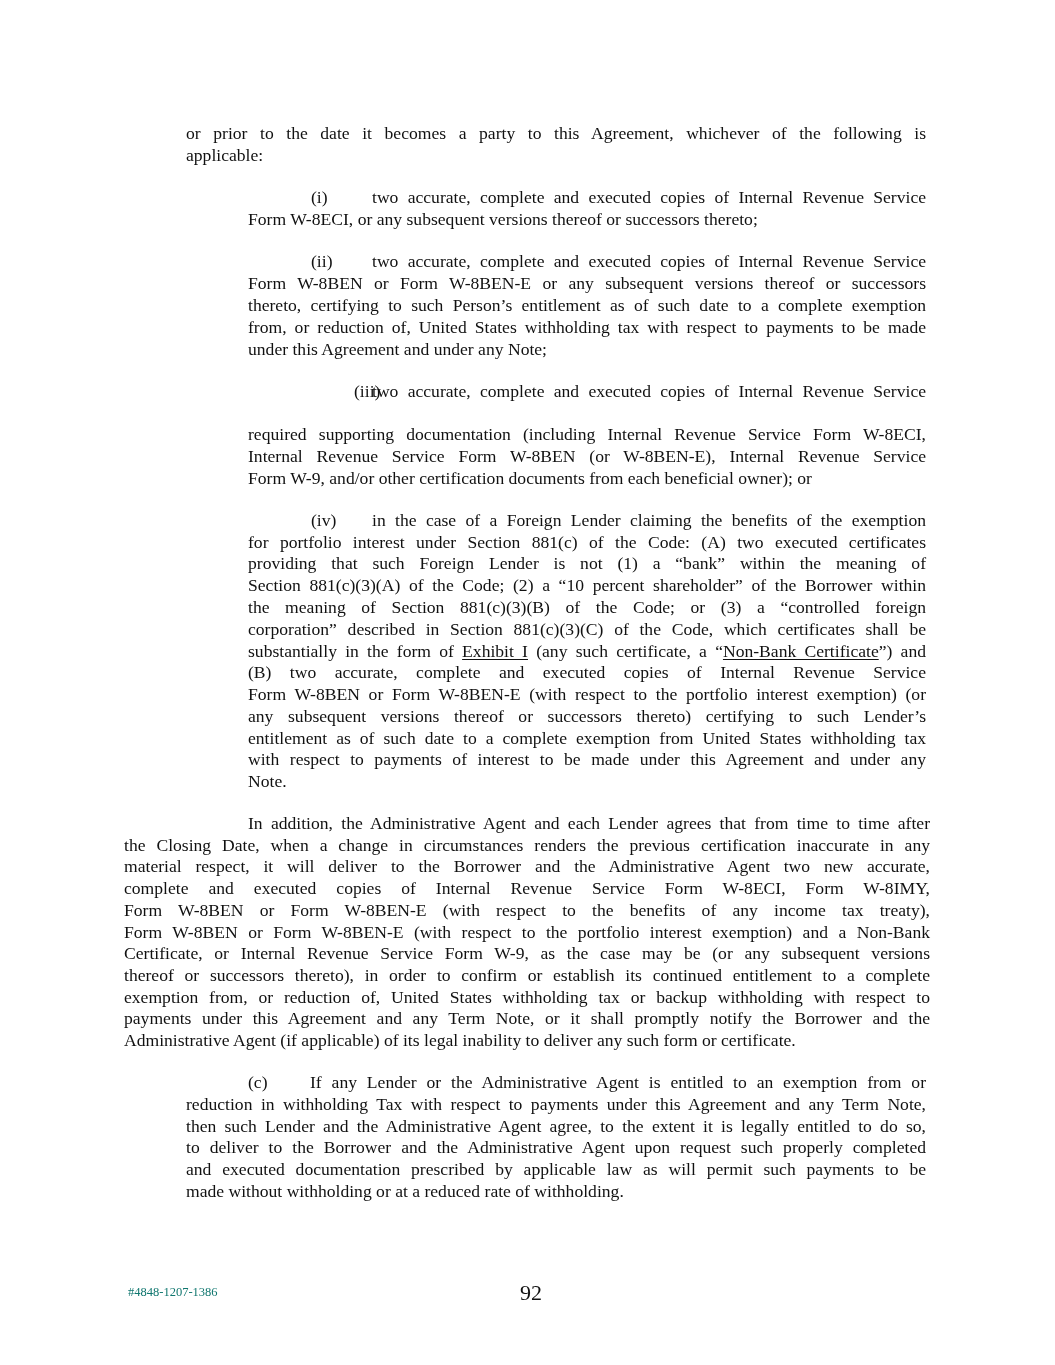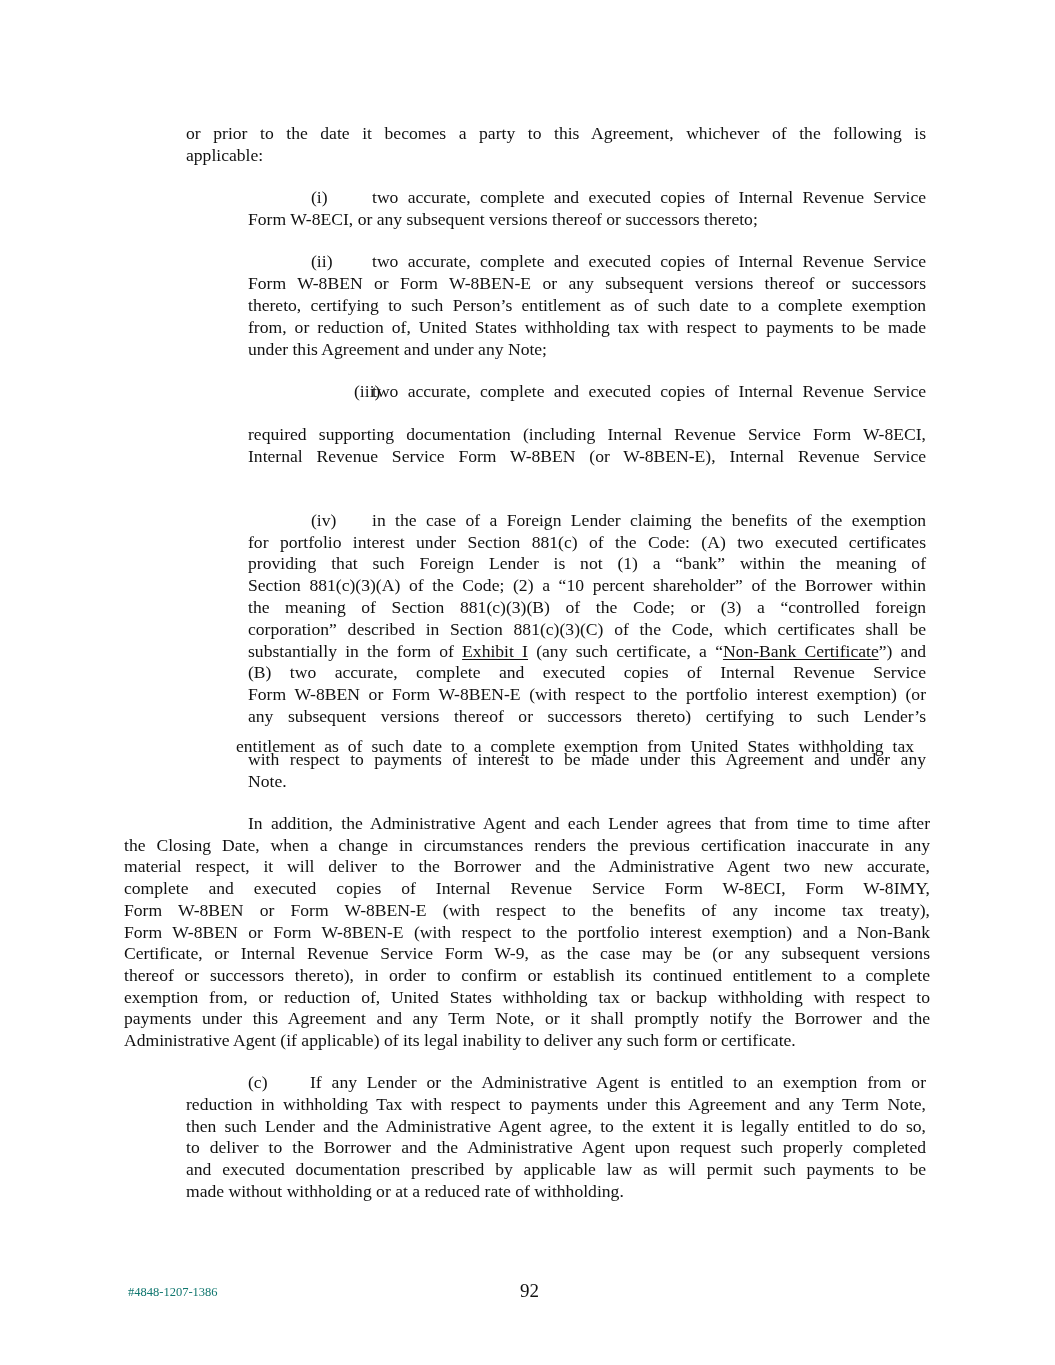--- a/index.html
+++ b/index.html
@@ -18,21 +18,21 @@
     overflow: visible;
   }
   .ln.last { text-align-last: left; }
   .u { text-decoration: underline; text-underline-offset: 2px; }
   .footer-id {
     position: absolute; left: 128px; top: 1285px;
     font-family: "Liberation Serif", serif; font-size: 12.5px; color: #0f766e;
   }
   .page-num {
     position: absolute; left: 520px; top: 1280px;
-    font-family: "Liberation Serif", serif; font-size: 19px; color: #111;
+    font-family: "Liberation Serif", serif; font-size: 22px; color: #111;
   }
 </style>
 </head>
 <body>
 
 <div class="page" id="page">
     <div class="ln last" style="left: 186px; width: 740px; top: 144px;">applicable:</div>
     <div class="ln" style="left: 186px; width: 740px; top: 122px;">or prior to the date it becomes a party to this Agreement, whichever of the following is</div>
     <div class="ln last" style="left: 311px; top: 186px; width: 61px;">(i)</div>
     <div class="ln" style="left: 372px; width: 554px; top: 186px;">two accurate, complete and executed copies of Internal Revenue Service</div>
@@ -40,32 +40,33 @@
     <div class="ln last" style="left: 311px; top: 250px; width: 61px;">(ii)</div>
     <div class="ln" style="left: 372px; width: 554px; top: 250px;">two accurate, complete and executed copies of Internal Revenue Service</div>
     <div class="ln" style="left: 248px; width: 678px; top: 272px;">Form W-8BEN or Form W-8BEN-E or any subsequent versions thereof or successors</div>
     <div class="ln" style="left: 248px; width: 678px; top: 294px;">thereto, certifying to such Person’s entitlement as of such date to a complete exemption</div>
     <div class="ln" style="left: 248px; width: 678px; top: 316px;">from, or reduction of, United States withholding tax with respect to payments to be made</div>
     <div class="ln last" style="left: 248px; width: 678px; top: 338px;">under this Agreement and under any Note;</div>
     <div class="ln last" style="left: 311px; top: 380px; width: 61px; margin-left: 43px;">(iii)</div>
     <div class="ln" style="left: 372px; width: 554px; top: 380px;">two accurate, complete and executed copies of Internal Revenue Service</div>
     <div class="ln" style="left: 248px; width: 678px; top: 423px;">required supporting documentation (including Internal Revenue Service Form W-8ECI,</div>
     <div class="ln" style="left: 248px; width: 678px; top: 445px;">Internal Revenue Service Form W-8BEN (or W-8BEN-E), Internal Revenue Service</div>
+    <div class="ln last" style="left: 248px; width: 678px; top: 467px;">Form W-9, and/or other certification documents from each beneficial owner); or</div>
     <div class="ln last" style="left: 311px; top: 509px; width: 61px;">(iv)</div>
     <div class="ln" style="left: 372px; width: 554px; top: 509px;">in the case of a Foreign Lender claiming the benefits of the exemption</div>
     <div class="ln" style="left: 248px; width: 678px; top: 531px;">for portfolio interest under Section 881(c) of the Code:  (A) two executed certificates</div>
     <div class="ln" style="left: 248px; width: 678px; top: 552px;">providing that such Foreign Lender is not (1) a “bank” within the meaning of</div>
     <div class="ln" style="left: 248px; width: 678px; top: 574px;">Section 881(c)(3)(A) of the Code; (2) a “10 percent shareholder” of the Borrower within</div>
     <div class="ln" style="left: 248px; width: 678px; top: 596px;">the meaning of Section 881(c)(3)(B) of the Code; or (3) a “controlled foreign</div>
     <div class="ln" style="left: 248px; width: 678px; top: 618px;">corporation” described in Section 881(c)(3)(C) of the Code, which certificates shall be</div>
     <div class="ln" style="left: 248px; width: 678px; top: 640px;"><span>substantially in the form of </span><span class="u">Exhibit I</span><span> (any such certificate, a “</span><span class="u">Non-Bank Certificate</span><span>”) and</span></div>
     <div class="ln" style="left: 248px; width: 678px; top: 661px;">(B) two accurate, complete and executed copies of Internal Revenue Service</div>
     <div class="ln" style="left: 248px; width: 678px; top: 683px;">Form W-8BEN or Form W-8BEN-E (with respect to the portfolio interest exemption) (or</div>
     <div class="ln" style="left: 248px; width: 678px; top: 705px;">any subsequent versions thereof or successors thereto) certifying to such Lender’s</div>
-    <div class="ln" style="left: 236px; width: 678px; top: 727px; margin-top: 8px;">entitlement as of such date to a complete exemption from United States withholding tax</div>
+    <div class="ln" style="left: 248px; width: 678px; top: 727px;">entitlement as of such date to a complete exemption from United States withholding tax</div>
     <div class="ln" style="left: 248px; width: 678px; top: 748px;">with respect to payments of interest to be made under this Agreement and under any</div>
     <div class="ln last" style="left: 248px; width: 678px; top: 770px;">Note.</div>
     <div class="ln" style="left: 248px; width: 682px; top: 812px;">In addition, the Administrative Agent and each Lender agrees that from time to time after</div>
     <div class="ln" style="left: 124px; width: 806px; top: 855px;">material respect, it will deliver to the Borrower and the Administrative Agent two new accurate,</div>
     <div class="ln" style="left: 124px; width: 806px; top: 834px;">the Closing Date, when a change in circumstances renders the previous certification inaccurate in any</div>
     <div class="ln" style="left: 124px; width: 806px; top: 877px;">complete and executed copies of Internal Revenue Service Form W-8ECI, Form W-8IMY,</div>
     <div class="ln" style="left: 124px; width: 806px; top: 899px;">Form W-8BEN or Form W-8BEN-E (with respect to the benefits of any income tax treaty),</div>
     <div class="ln" style="left: 124px; width: 806px; top: 921px;">Form W-8BEN or Form W-8BEN-E (with respect to the portfolio interest exemption) and a Non-Bank</div>
     <div class="ln" style="left: 124px; width: 806px; top: 942px;">Certificate, or Internal Revenue Service Form W-9, as the case may be (or any subsequent versions</div>
     <div class="ln" style="left: 124px; width: 806px; top: 964px;">thereof or successors thereto), in order to confirm or establish its continued entitlement to a complete</div>

